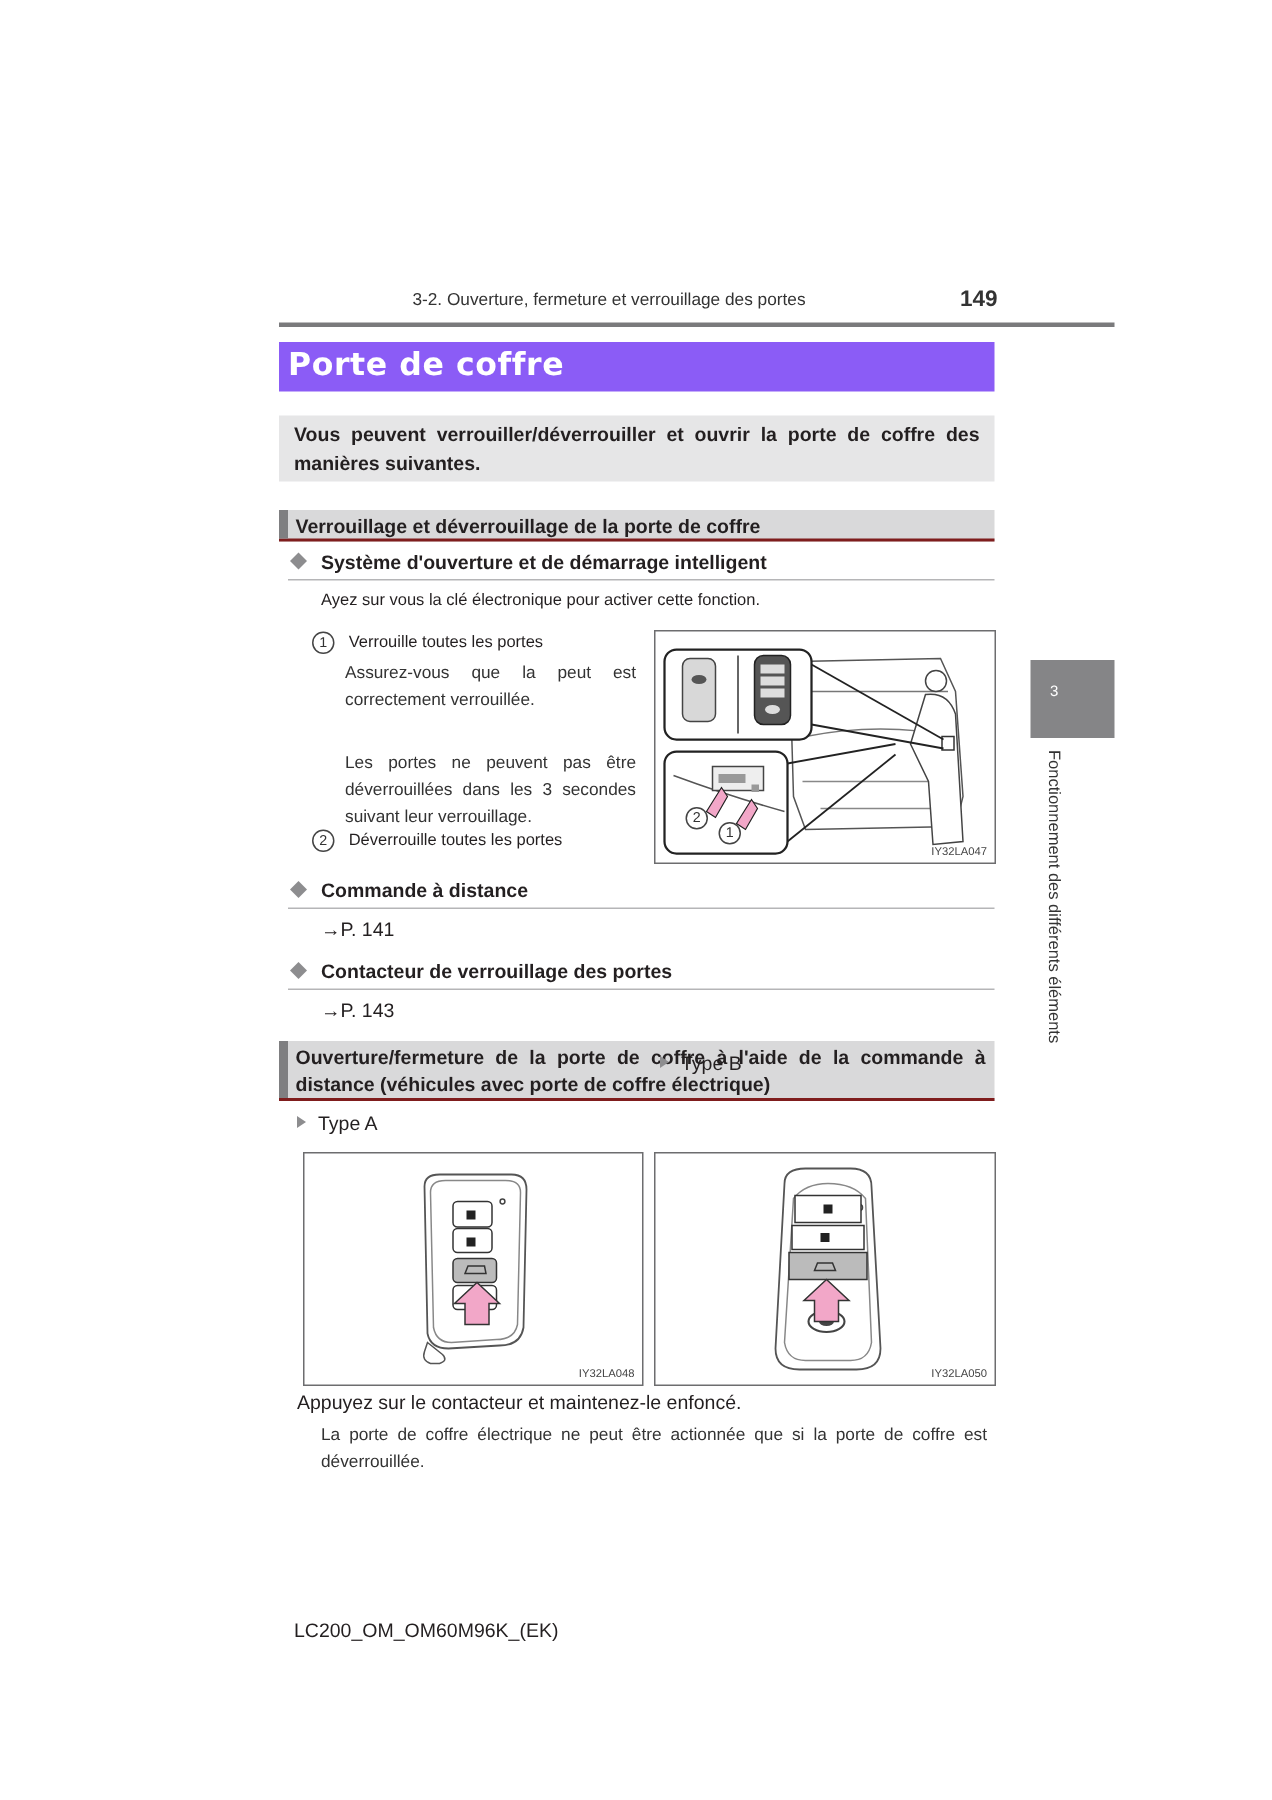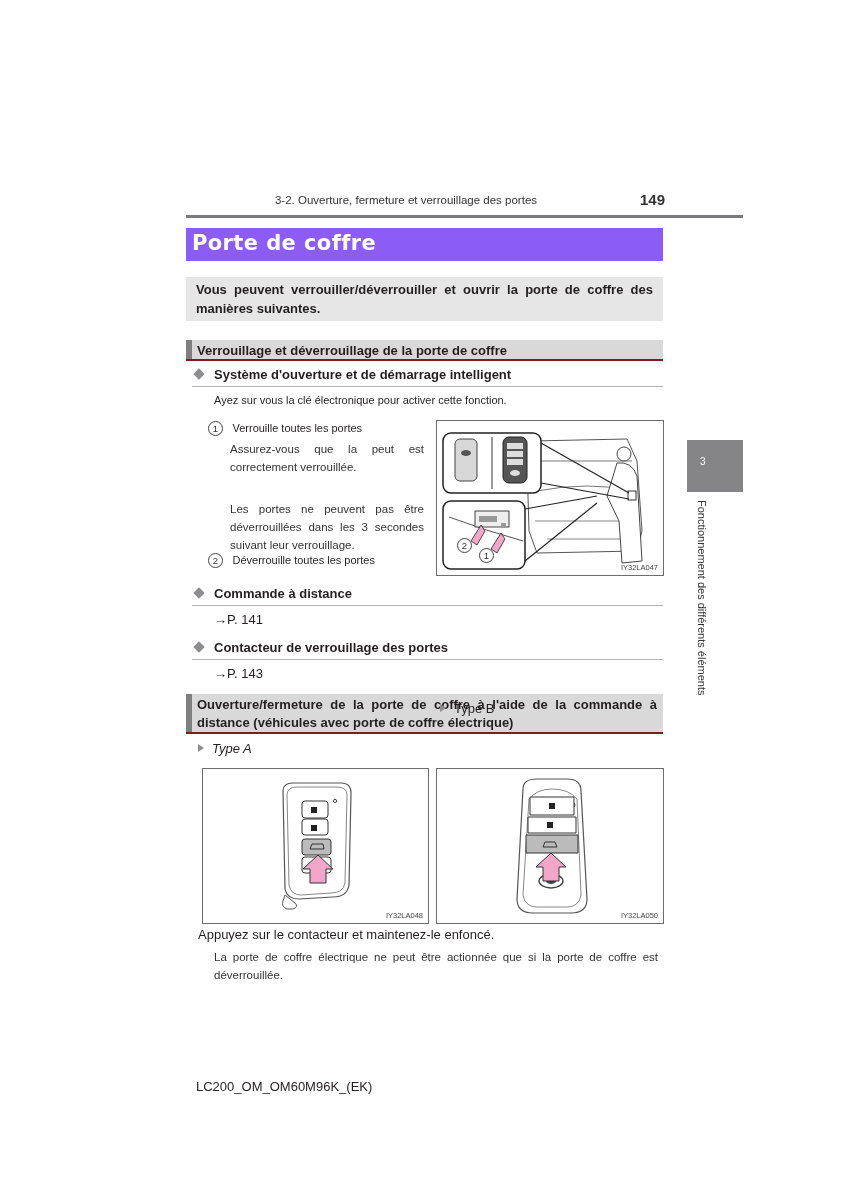--- a/index.html
+++ b/index.html
@@ -149,21 +149,21 @@
 <div class="abs sub-head" style="top:639px;">
   <div class="diamond"></div>
   <span class="txt">Contacteur de verrouillage des portes</span>
 </div>
 <div class="abs body-text" style="left:214px;top:666px;font-size:13px;">→P. 143</div>
 
 <div class="abs sec-bar" style="top:694px;height:38px;">
   <span>Ouverture/fermeture de la porte de coffre à l'aide de la commande à distance (véhicules avec porte de coffre électrique)</span>
 </div>
 
-<div class="abs type-label" style="left:198px;top:741px;font-style:italic;">
+<div class="abs type-label" style="left:198px;top:741px;">
   <span class="tri"></span><span>Type A</span>
 </div>
 <div class="abs type-label" style="left:440px;top:701px;">
   <span class="tri"></span><span>Type B</span>
 </div>
 
 <div class="abs figure" style="left:202px;top:768px;width:225px;height:154px;">
   <svg width="225" height="154" viewBox="0 0 225 154">
     <path d="M80 22 Q80 14 90 14 L138 14 Q148 14 148 24 L146 116 Q144 128 130 128 L96 130 Q84 130 82 120 Z" fill="#fff" stroke="#555" stroke-width="1.2"></path>
     <path d="M84 26 Q84 18 94 18 L134 18 Q144 18 144 26 L142 114 Q140 124 128 124 L98 126 Q88 126 86 116 Z" fill="none" stroke="#888"></path>

